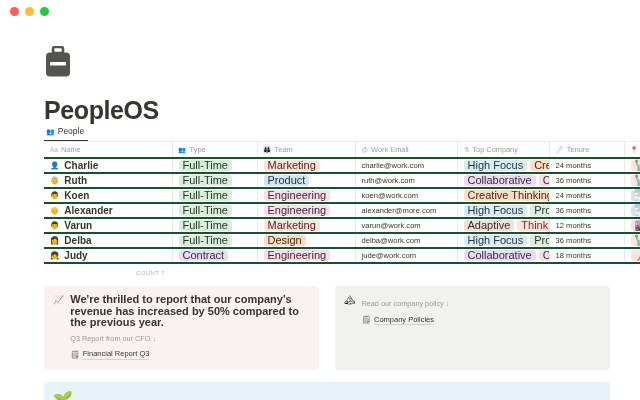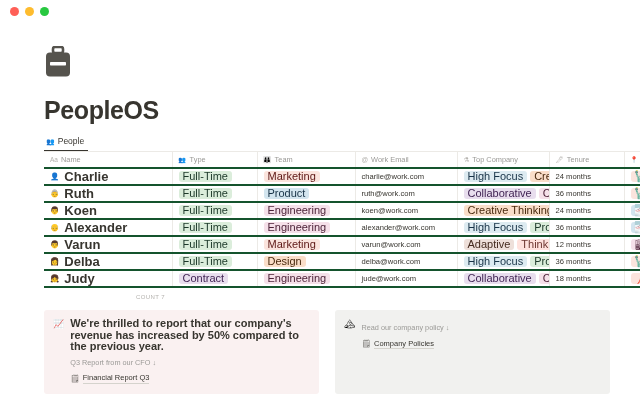--- a/index.html
+++ b/index.html
@@ -35,21 +35,20 @@
   .page-title {
     font-size: 25px;
     font-weight: bold;
     color: #37352f;
     letter-spacing: -0.4px;
     margin-top: 18px;
   }
 
   
   .view-tabs {
-    margin-top: 10px;
     display: flex;
     align-items: flex-end;
     border-bottom: 1px solid #eceae6;
     width: 596px;
     height: 17px;
   }
   .view-tab {
     display: flex; align-items: center; gap: 3px;
     font-size: 8.5px; color: #37352f; font-weight: 500;
     padding: 0 4px 4px 2px;
@@ -88,21 +87,21 @@
   .col-name   { width: 128px; }
   .col-type   { width: 85px; }
   .col-team   { width: 98px; }
   .col-email  { width: 102px; }
   .col-skills { width: 92px; }
   .col-tenure { width: 75px; }
   .col-office { width: 60px; }
 
   .name-cell { display: flex; align-items: center; gap: 5px; }
   .name-cell .av { font-size: 7.5px; line-height: 1; }
-  .name-cell .nm { font-weight: bold; font-size: 13px; }
+  .name-cell .nm { font-weight: bold; font-size: 10px; }
 
   .tag {
     display: inline-block;
     padding: 1px 4px;
     border-radius: 3px;
     font-size: 11px;
     line-height: 9px;
     white-space: nowrap;
   }
   .skills { display: flex; gap: 3px; }
@@ -295,21 +294,21 @@
           </tr>
           <tr>
             <td>
               <div class="name-cell">
                 <span class="av">👴</span>
                 <span class="nm">Alexander</span>
               </div>
             </td>
             <td><span class="tag" style="background: rgb(219, 237, 219); color: rgb(28, 56, 41);">Full-Time</span></td>
             <td><span class="tag" style="background: rgb(245, 224, 233); color: rgb(76, 34, 56);">Engineering</span></td>
-            <td>alexander@work.com</td>
+            <td>alexander@more.com</td>
             <td>
               <div class="skills">
                 <span class="tag" style="background: rgb(221, 235, 241); color: rgb(24, 51, 71);">High Focus</span>
                 <span class="tag" style="background: rgb(219, 237, 219); color: rgb(28, 56, 41);">Problem Solver</span>
               </div>
             </td>
             <td>36 months</td>
             <td><span class="tag" style="background: rgb(211, 229, 239); color: rgb(24, 51, 71);">🌁 San Francisco</span></td>
           </tr>
           <tr>

